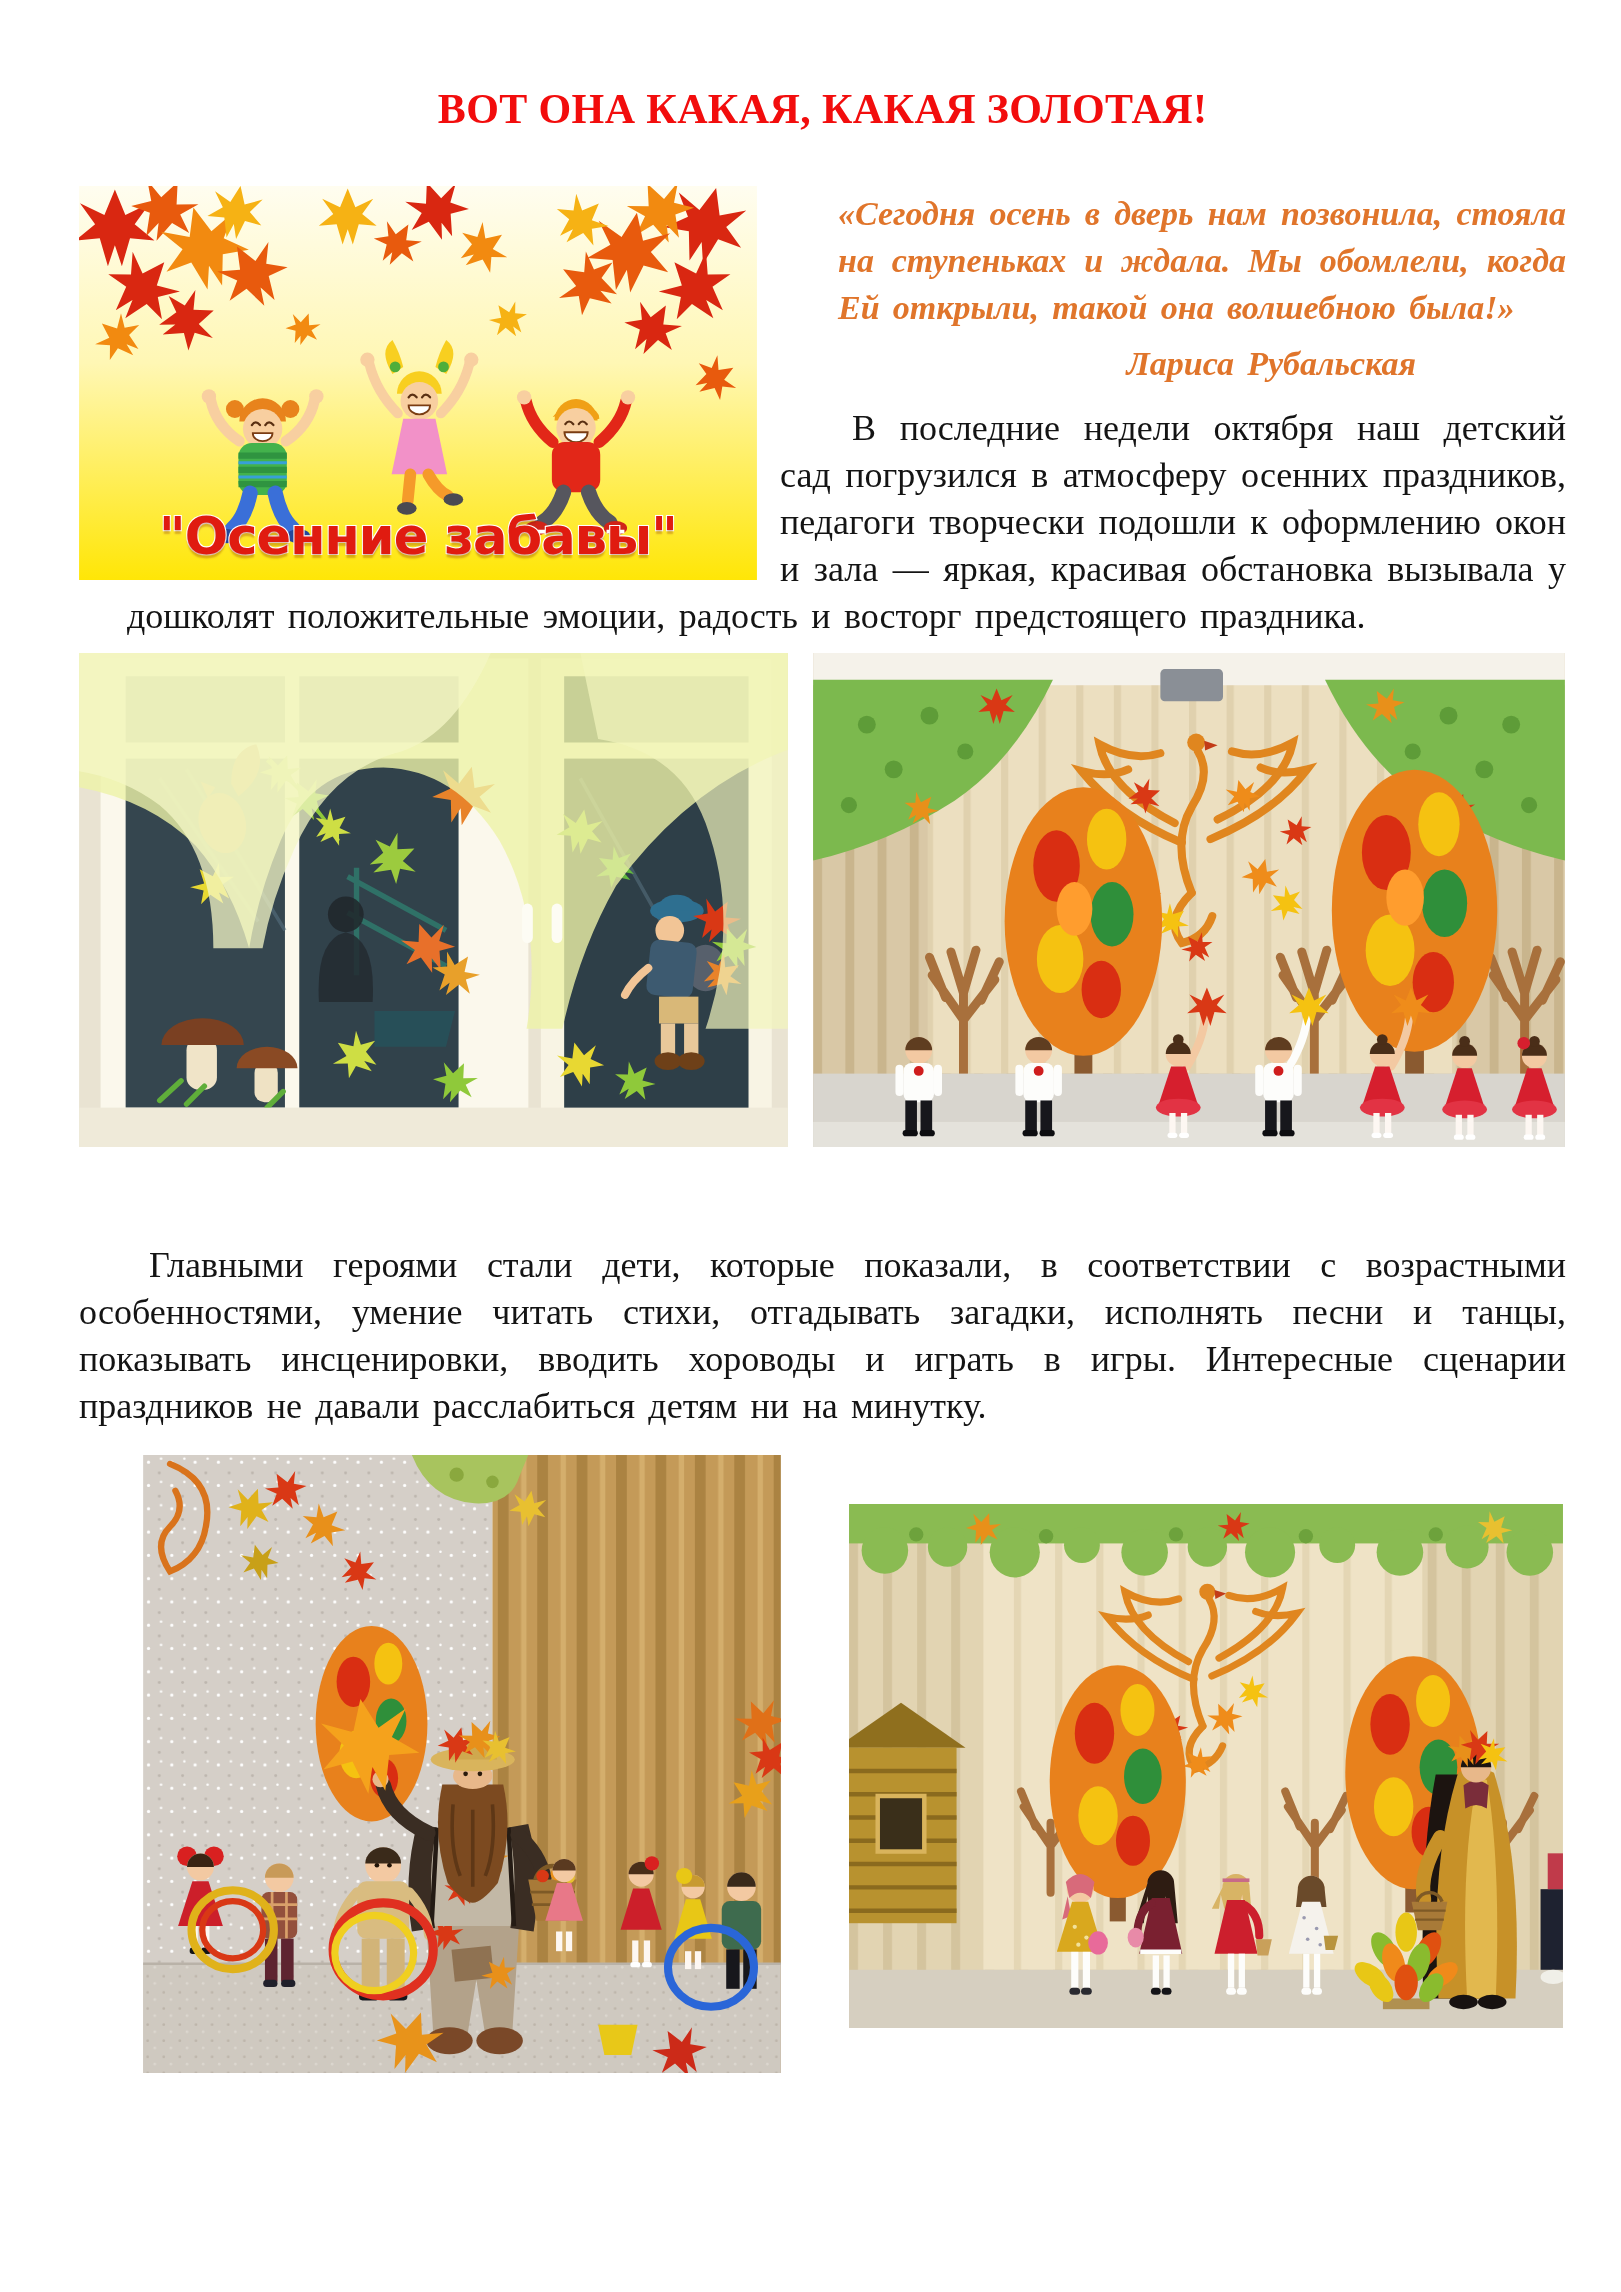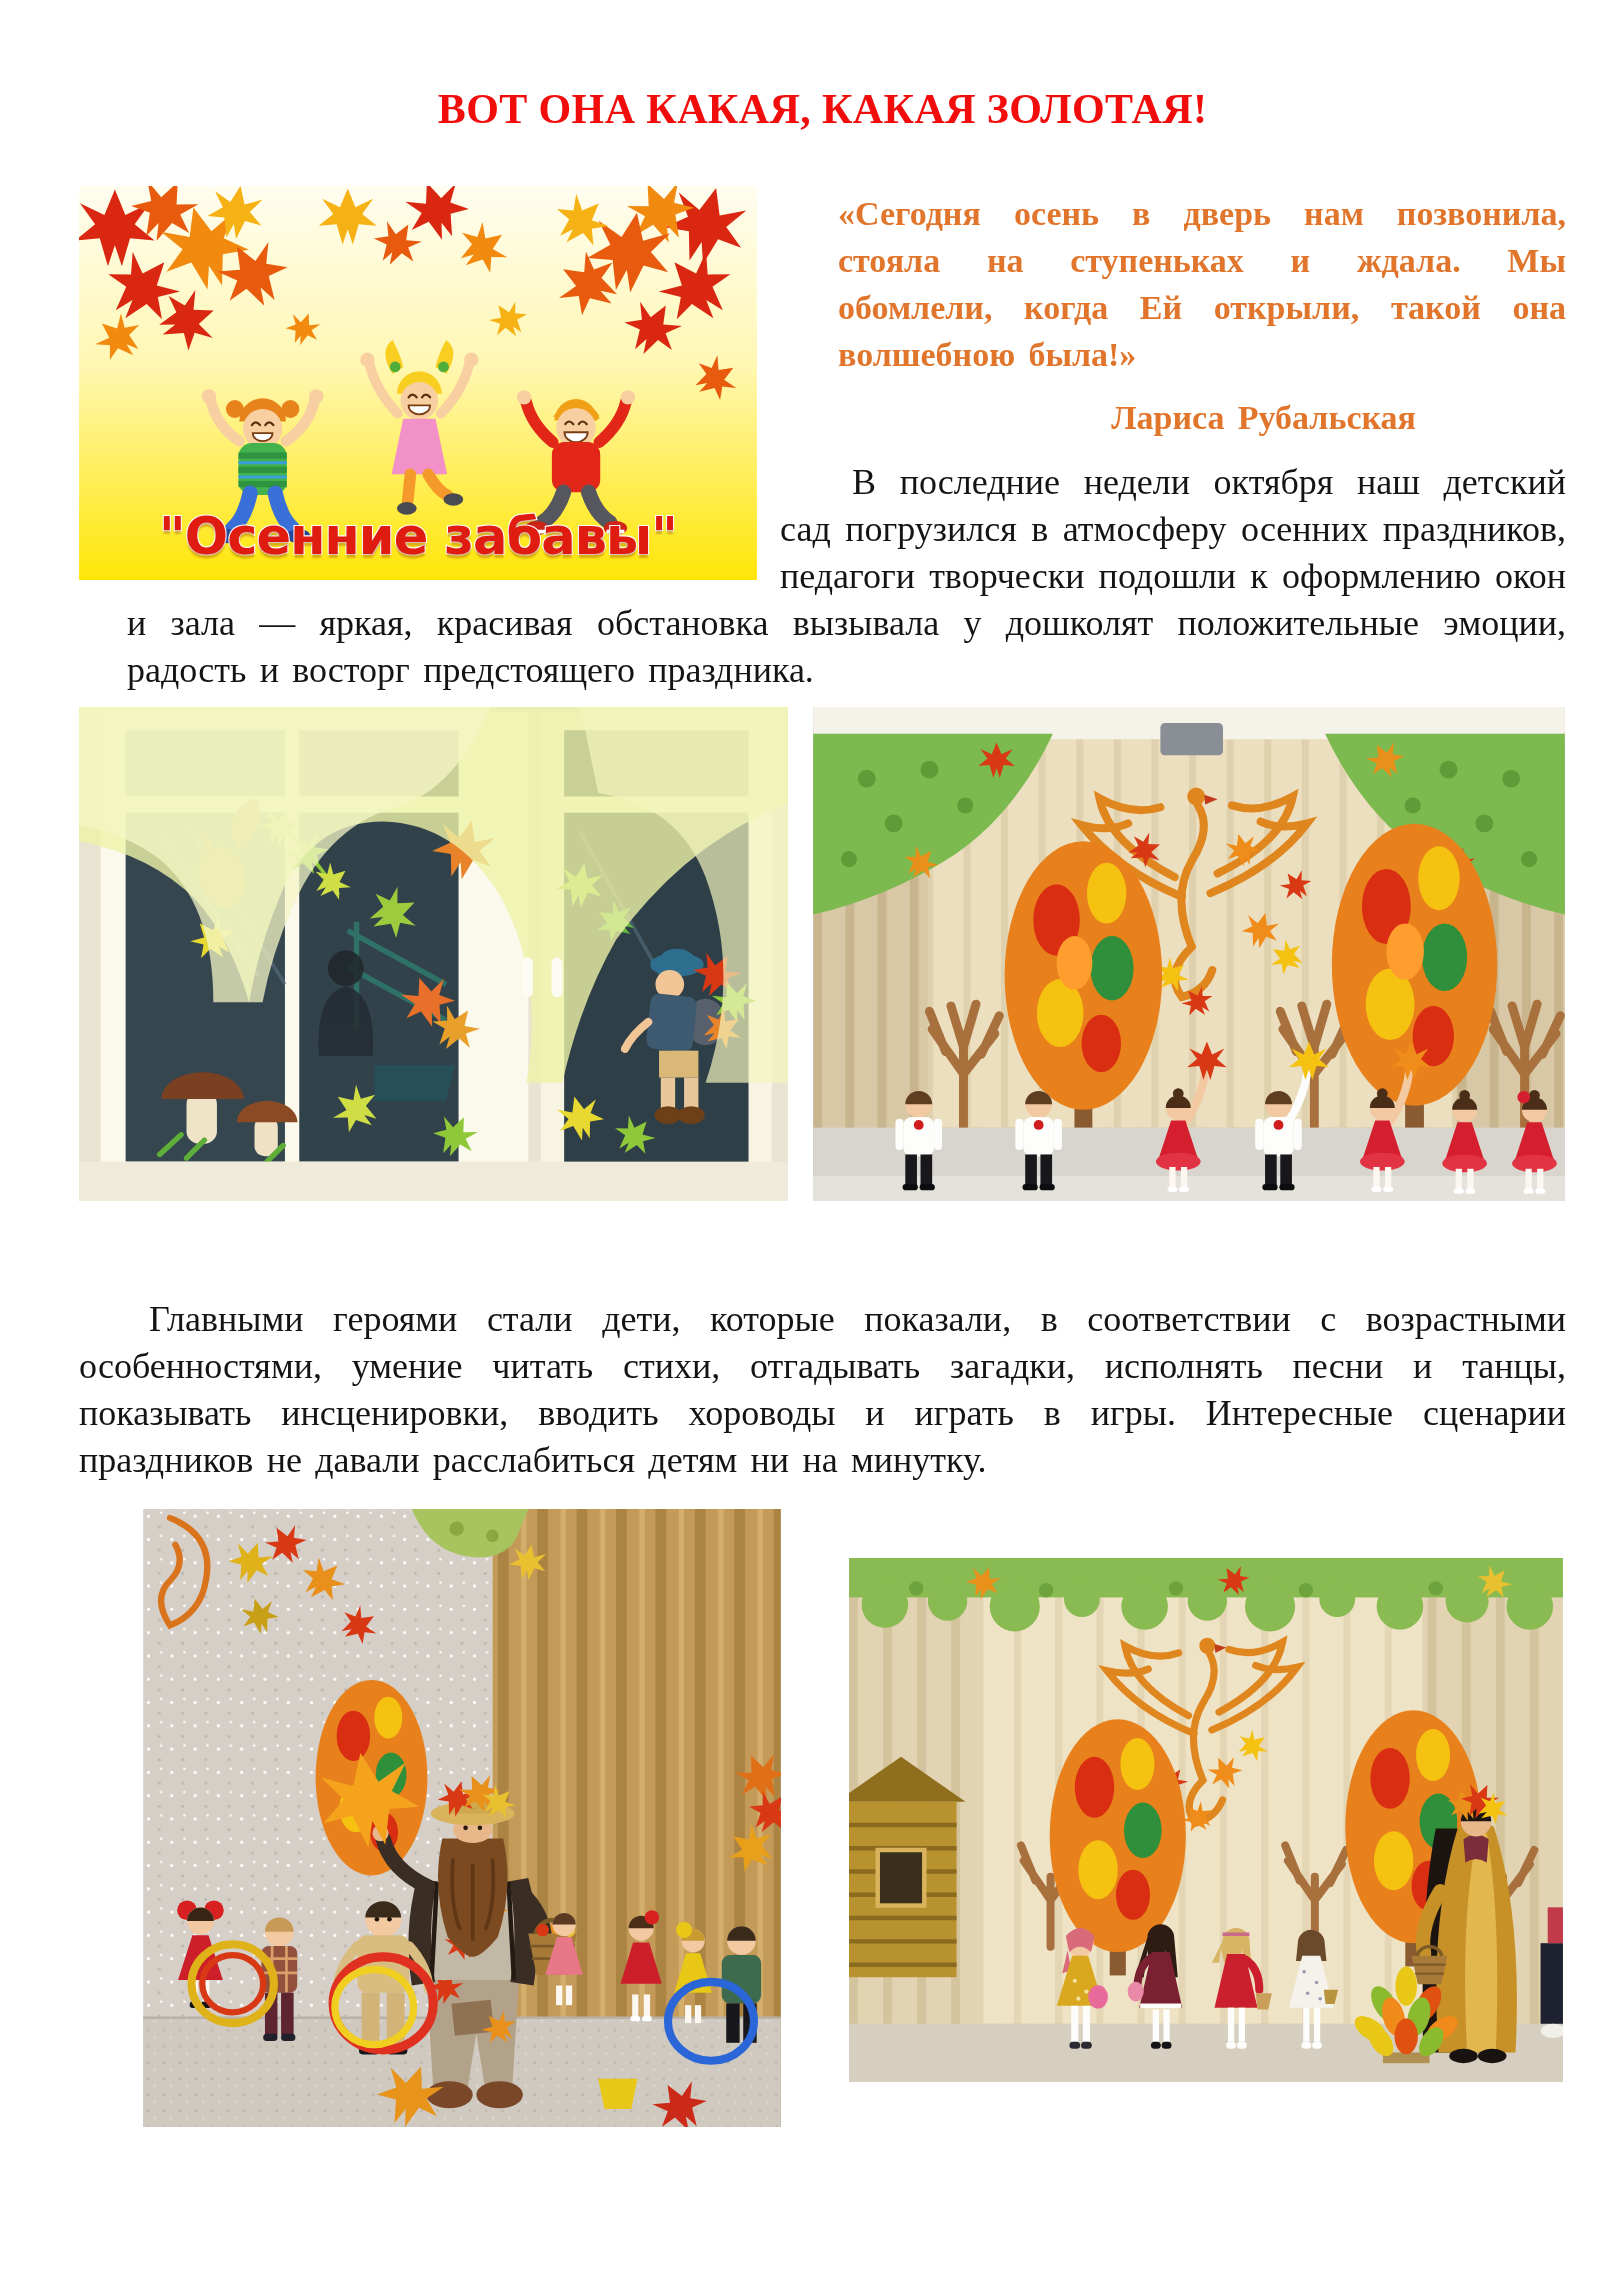--- a/index.html
+++ b/index.html
@@ -8,23 +8,23 @@
   .content{padding:0 56px 0 79px;}
   .doc-title{margin:0;padding-top:81px;text-align:center;font-size:42px;line-height:57px;
     font-weight:bold;color:#f20d0d;letter-spacing:0.4px;}
   
   .banner-fig{float:left;width:678px;height:394px;margin:48px 23px 0 0;position:relative;}
   .banner-fig svg{display:block;width:100%;height:100%;}
   .banner-caption{position:absolute;left:0;right:0;bottom:14.3px;text-align:center;
     font-family:"DejaVu Sans",sans-serif;font-weight:bold;font-size:51px;letter-spacing:-0.9px;
     color:#e01b10;-webkit-text-stroke:2.2px #ffffff;paint-order:stroke fill;
     text-shadow:0 3.6px 1.8px rgba(130,40,0,.30);}
-  .quote{margin:52px 0 0 759px;font-size:34px;line-height:47px;font-weight:bold;
+  .quote{margin:52px 0 0 759px;font-size:34px;line-height:47px;font-weight:bold;font-style:italic;
     color:#e0752b;text-align:justify;word-spacing:.14em;}
-  .quote-author{text-align:right;padding-right:150px;margin-top:16px;}
+  .quote-author{text-align:right;padding-right:150px;margin-top:9px;}
   .para{margin:0;font-size:36px;line-height:47px;color:#141414;text-align:justify;word-spacing:.12em;}
   .para1{padding-top:18px;text-indent:72px;padding-left:48px;}
   .para2{clear:both;margin-top:95px;text-indent:70px;}
   .photo-row{clear:both;display:flex;align-items:flex-start;}
   .row1{margin-top:12.5px;}
   .row1 .photo-a{width:709px;height:494px;}
   .row1 .photo-b{width:752px;height:494px;margin-left:25px;}
   .row2{margin-top:25px;}
   .row2 .photo-c{width:638px;height:618px;margin-left:64px;}
   .row2 .photo-d{width:714px;height:524px;margin-left:68px;margin-top:49px;}

